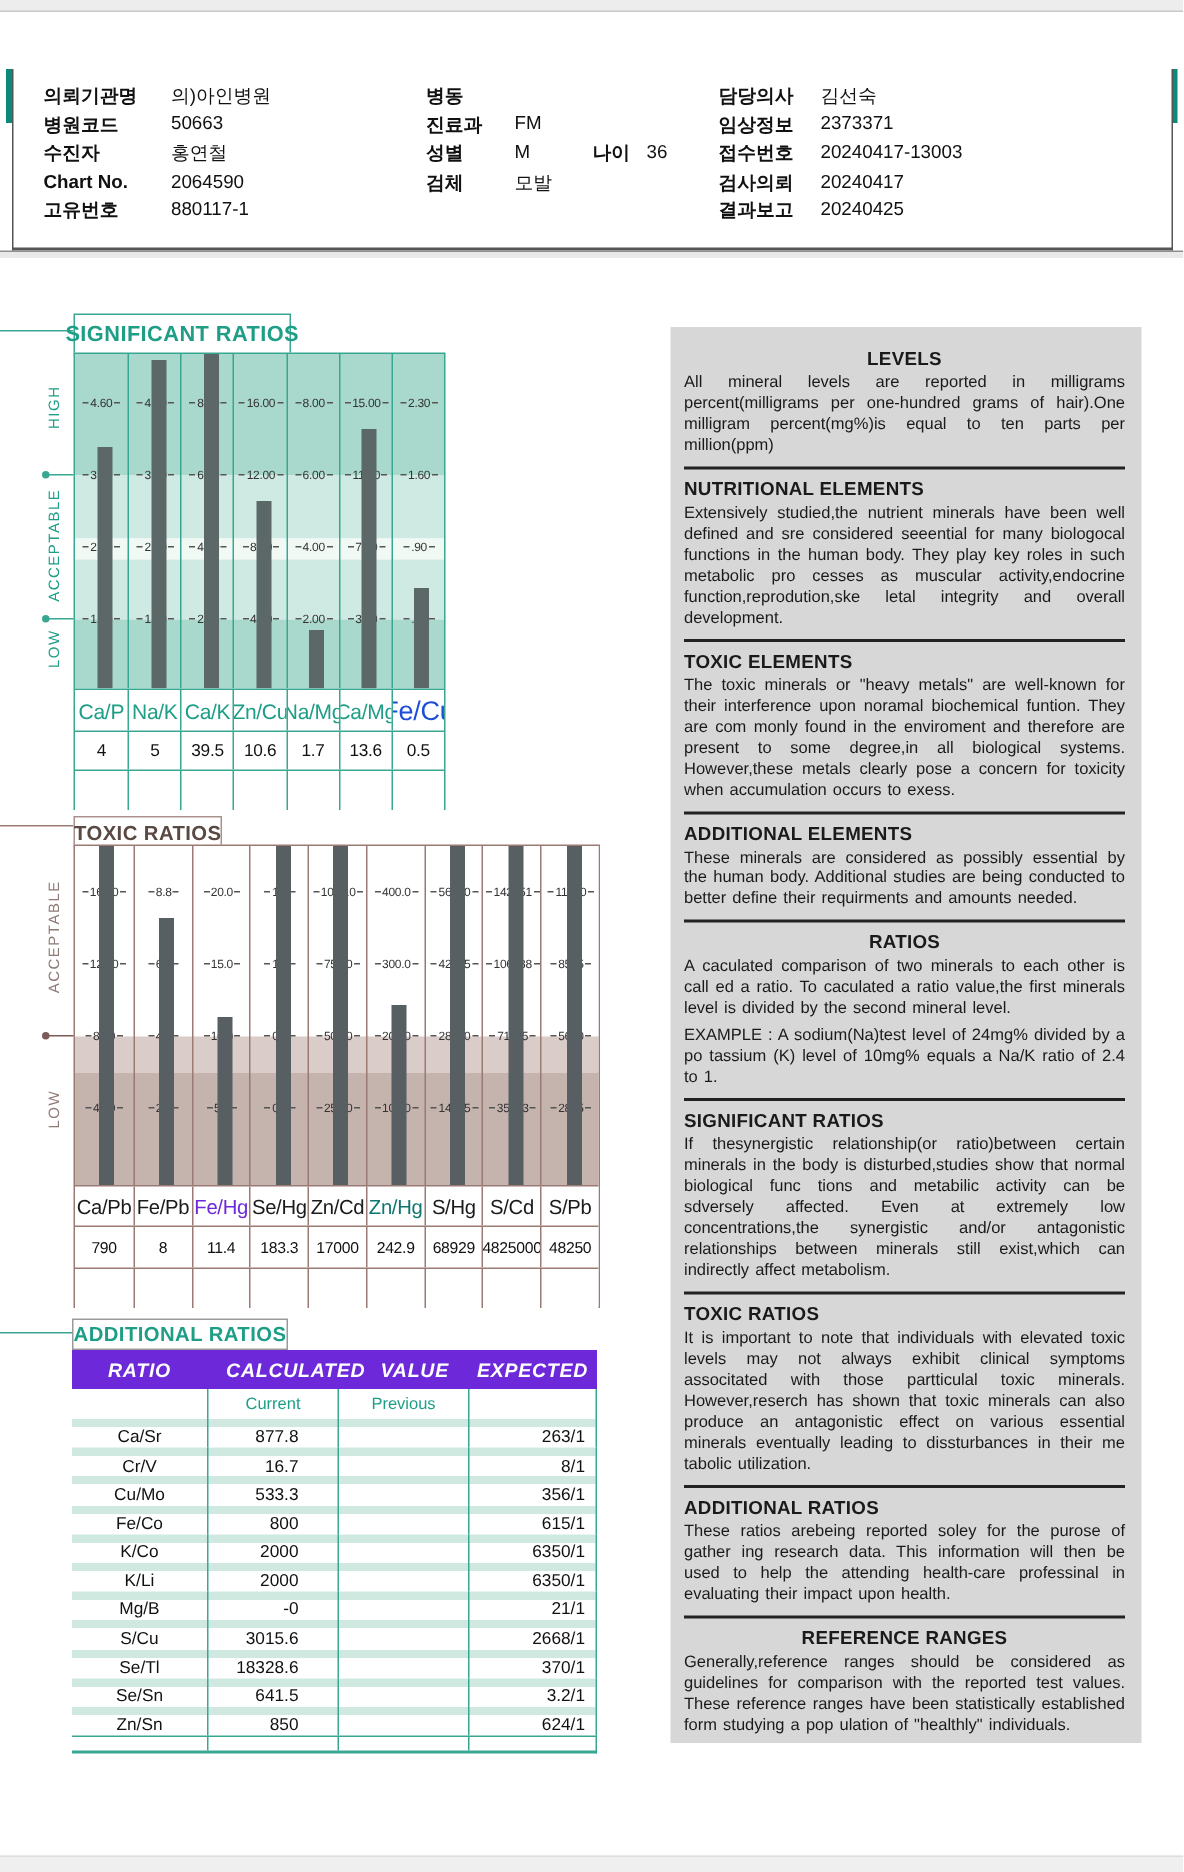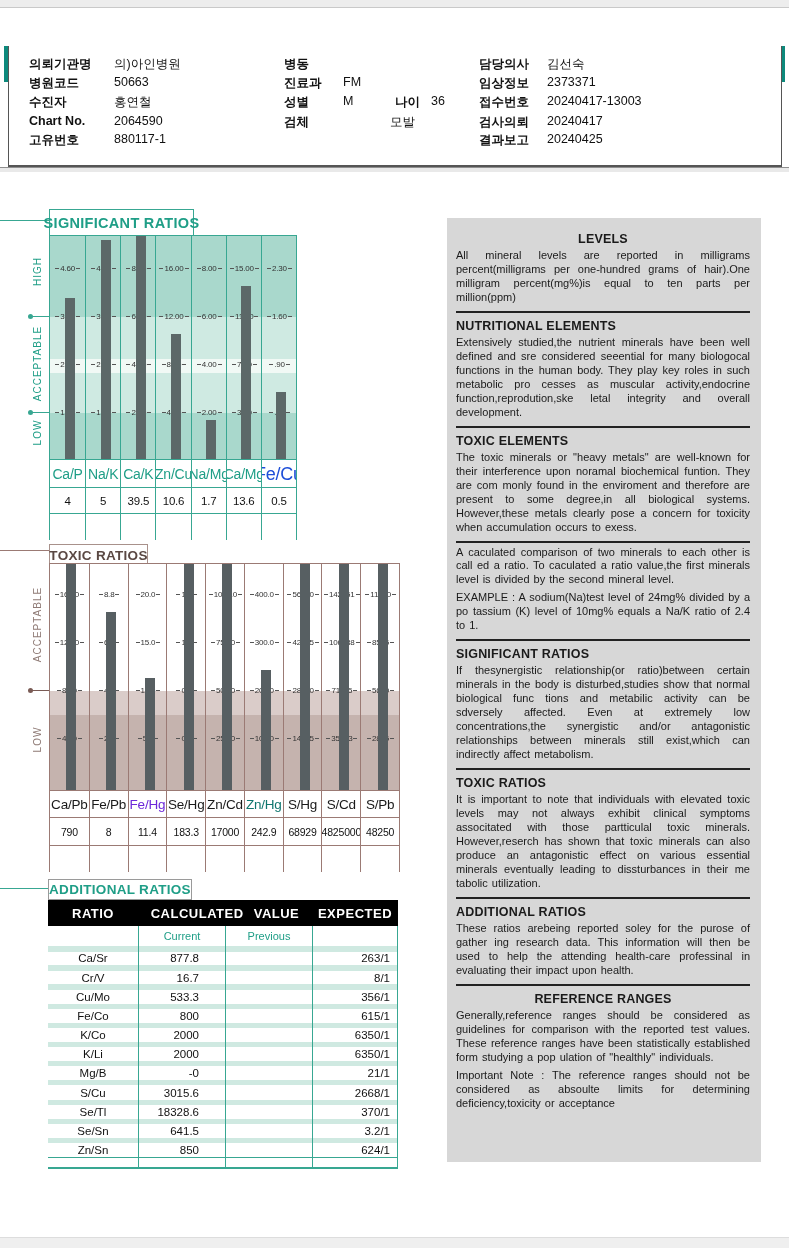--- a/index.html
+++ b/index.html
@@ -75,21 +75,21 @@
       <div class="p-value" style="left: 105px; top: 86px;">880117-1</div>
       <div class="p-label" style="left: 275px; top: 10px;">병동</div>
       <div class="p-value" style="left: 334px; top: 10px;"></div>
       <div class="p-label" style="left: 275px; top: 29px;">진료과</div>
       <div class="p-value" style="left: 334px; top: 29px;">FM</div>
       <div class="p-label" style="left: 275px; top: 48px;">성별</div>
       <div class="p-value" style="left: 334px; top: 48px;">M</div>
       <div class="p-label" style="left: 386px; top: 48px;">나이</div>
       <div class="p-value" style="left: 422px; top: 48px;">36</div>
       <div class="p-label" style="left: 275px; top: 68px;">검체</div>
-      <div class="p-value" style="left: 334px; top: 68px; margin-left: 47px;">모발</div>
+      <div class="p-value" style="left: 334px; top: 68px;">모발</div>
       <div class="p-label" style="left: 470px; top: 10px;">담당의사</div>
       <div class="p-value" style="left: 538px; top: 10px;">김선숙</div>
       <div class="p-label" style="left: 470px; top: 29px;">임상정보</div>
       <div class="p-value" style="left: 538px; top: 29px;">2373371</div>
       <div class="p-label" style="left: 470px; top: 48px;">접수번호</div>
       <div class="p-value" style="left: 538px; top: 48px;">20240417-13003</div>
       <div class="p-label" style="left: 470px; top: 68px;">검사의뢰</div>
       <div class="p-value" style="left: 538px; top: 68px;">20240417</div>
       <div class="p-label" style="left: 470px; top: 86px;">결과보고</div>
       <div class="p-value" style="left: 538px; top: 86px;">20240425</div>
@@ -294,21 +294,21 @@
         <div class="bcell" style="border-left: 1px solid rgb(155, 122, 116); font-size: 10px; color: rgb(17, 17, 17); font-weight: 400; letter-spacing: -0.2px;"></div>
         <div class="bcell" style="border-left: 1px solid rgb(155, 122, 116); font-size: 10px; color: rgb(17, 17, 17); font-weight: 400; letter-spacing: -0.2px;"></div>
       </div>
     </div>
 
   <div class="abs lead-line" id="lead3" style="left: 0px; top: 888px; width: 48px; background: rgb(56, 167, 146);"></div>
   <div class="abs tbox" id="tbox3" style="left:48px;top:879px;width:142px;height:19px;border:1px solid #9a9a9a;">
     <span id="tbox3-t" style="font-size: 13.5px; color: rgb(31, 158, 135);">ADDITIONAL RATIOS</span>
   </div>
   <div class="abs addl" id="addl-table">
-    <div class="at-header" id="at-header" style="background: #000000;">
+    <div class="at-header" id="at-header" style="background: #6d28d9; font-style: italic;">
       <span class="ath ath1">RATIO</span>
       <span class="ath ath2">CALCULATED  VALUE</span>
       <span class="ath ath3">EXPECTED</span>
     </div>
     <div class="at-sub" id="at-sub" style="border-right: 1px solid rgb(56, 167, 146);">
       <span class="ats" style="color: rgb(31, 158, 135);"></span>
       <span class="ats vline" style="color: rgb(31, 158, 135); border-left: 1px solid rgb(56, 167, 146);">Current</span>
       <span class="ats vline" style="color: rgb(31, 158, 135); border-left: 1px solid rgb(56, 167, 146);">Previous</span>
       <span class="ats vline" style="color: rgb(31, 158, 135); border-left: 1px solid rgb(56, 167, 146);"></span>
     </div>
@@ -398,20 +398,26 @@
         <h3 style="text-align: left;">NUTRITIONAL ELEMENTS</h3>
         <p>Extensively studied,the nutrient minerals have been well defined and sre considered seeential for many biologocal functions in the human body. They play key roles in such metabolic pro cesses as muscular activity,endocrine function,reprodution,ske letal integrity and overall development.</p>
         <div class="sep"></div>
       </div>
       <div class="sec">
         <h3 style="text-align: left;">TOXIC ELEMENTS</h3>
         <p>The toxic minerals or "heavy metals" are well-known for their interference upon noramal biochemical funtion. They are com monly found in the enviroment and therefore are present to some degree,in all biological systems. However,these metals clearly pose a concern for toxicity when accumulation occurs to exess.</p>
         <div class="sep"></div>
       </div>
       <div class="sec">
+        <h3 style="text-align: left;">ADDITIONAL ELEMENTS</h3>
+        <p>These minerals are considered as possibly essential by the human body. Additional studies are being conducted to better define their requirments and amounts needed.</p>
+        <div class="sep"></div>
+      </div>
+      <div class="sec">
+        <h3 style="text-align: center;">RATIOS</h3>
         <p>A caculated comparison of two minerals to each other is call ed a ratio. To caculated a ratio value,the first minerals level is divided by the second mineral level.</p>
         <p>EXAMPLE : A sodium(Na)test level of 24mg% divided by a po tassium (K) level of 10mg% equals a Na/K ratio of 2.4 to 1.</p>
         <div class="sep"></div>
       </div>
       <div class="sec">
         <h3 style="text-align: left;">SIGNIFICANT RATIOS</h3>
         <p>If thesynergistic relationship(or ratio)between certain minerals in the body is disturbed,studies show that normal biological func tions and metabilic activity can be sdversely affected. Even at extremely low concentrations,the synergistic and/or antagonistic relationships between minerals still exist,which can indirectly affect metabolism.</p>
         <div class="sep"></div>
       </div>
       <div class="sec">

